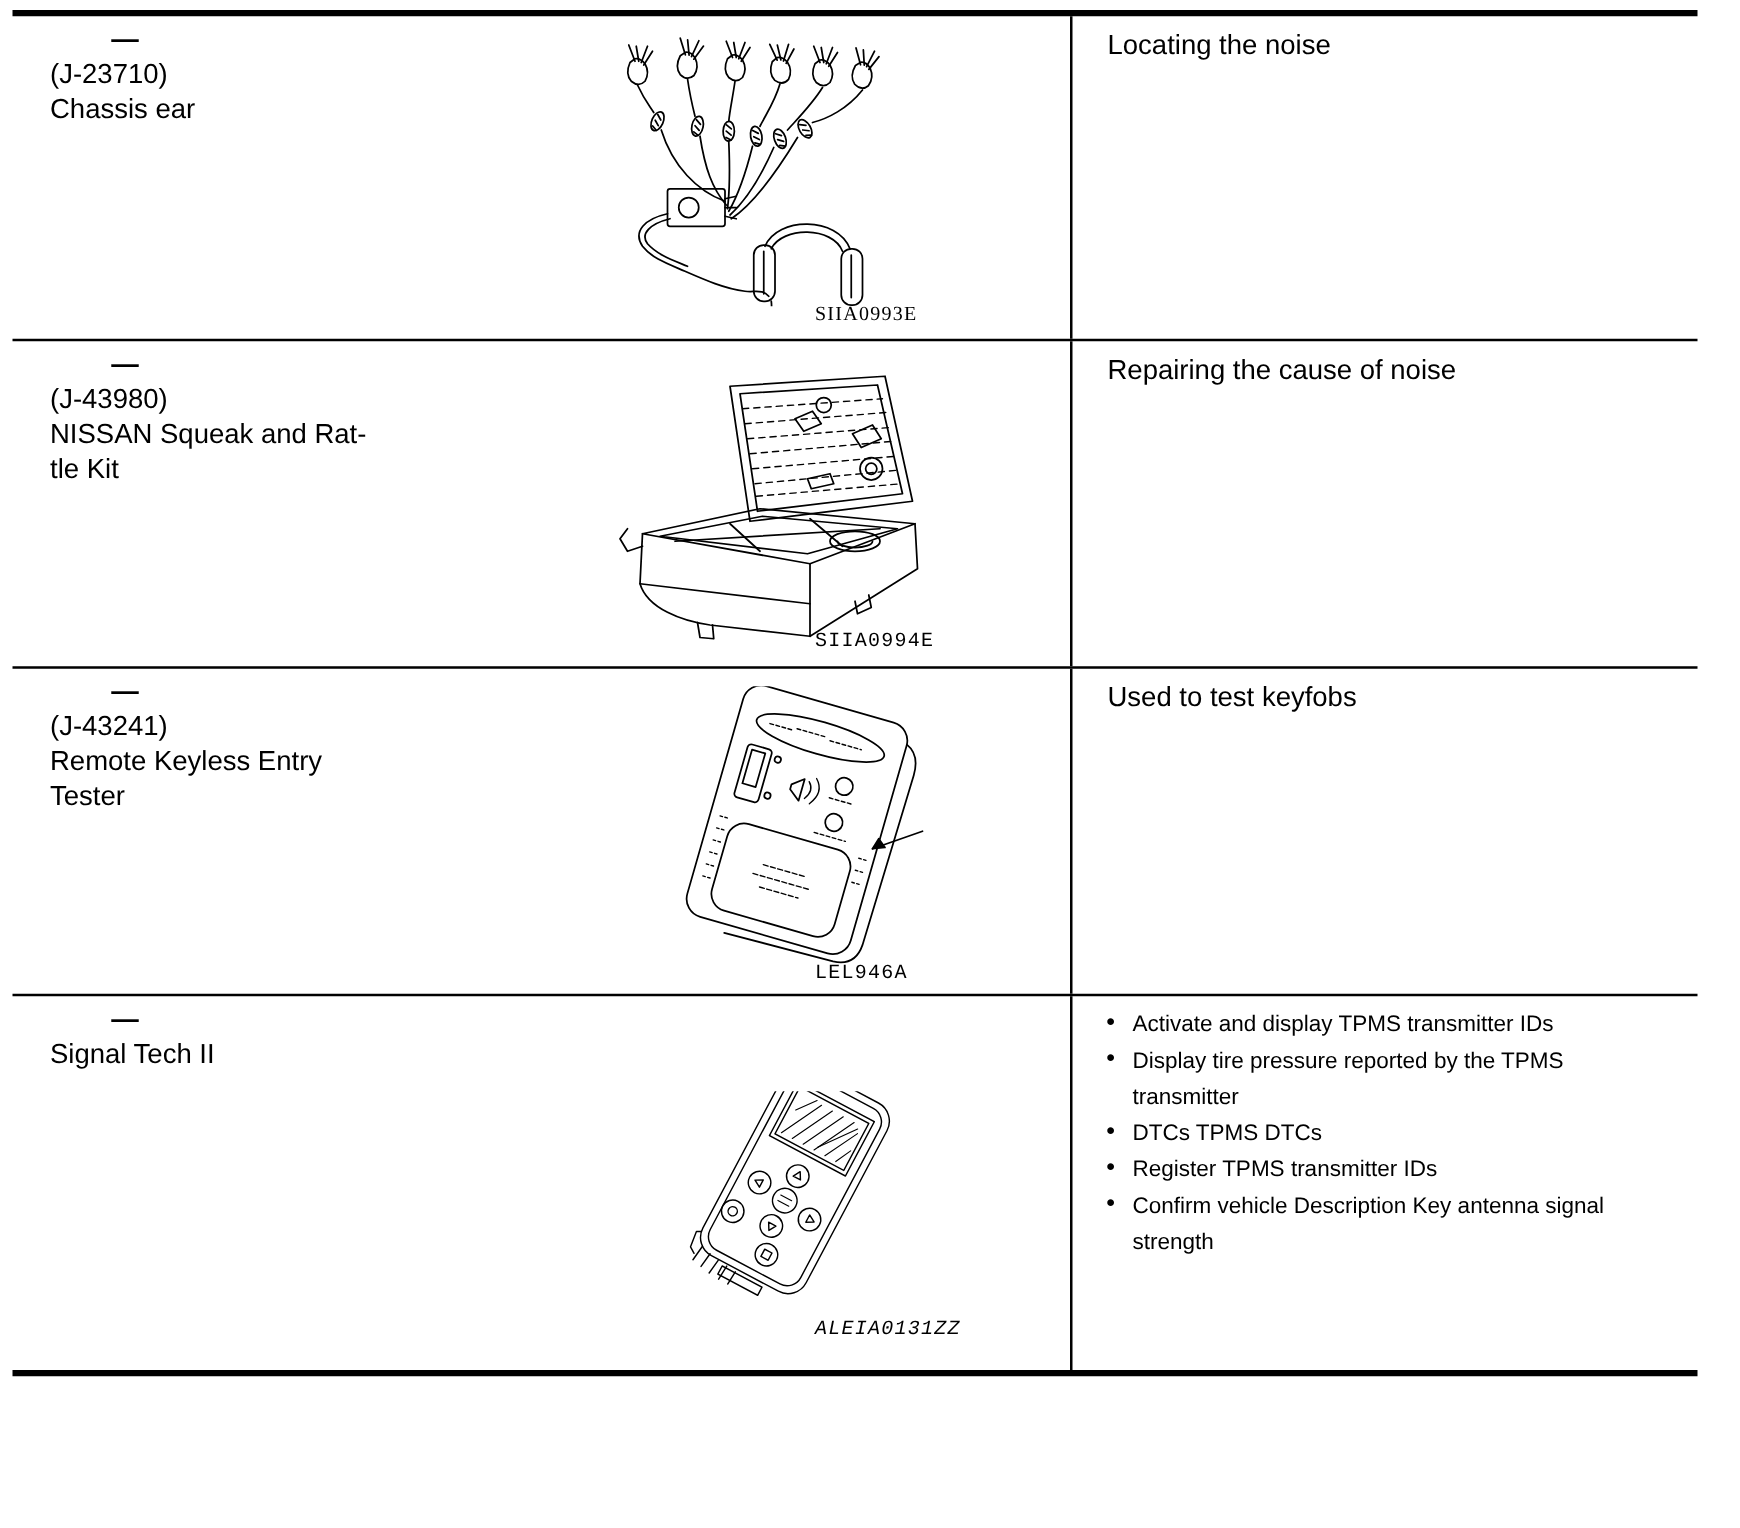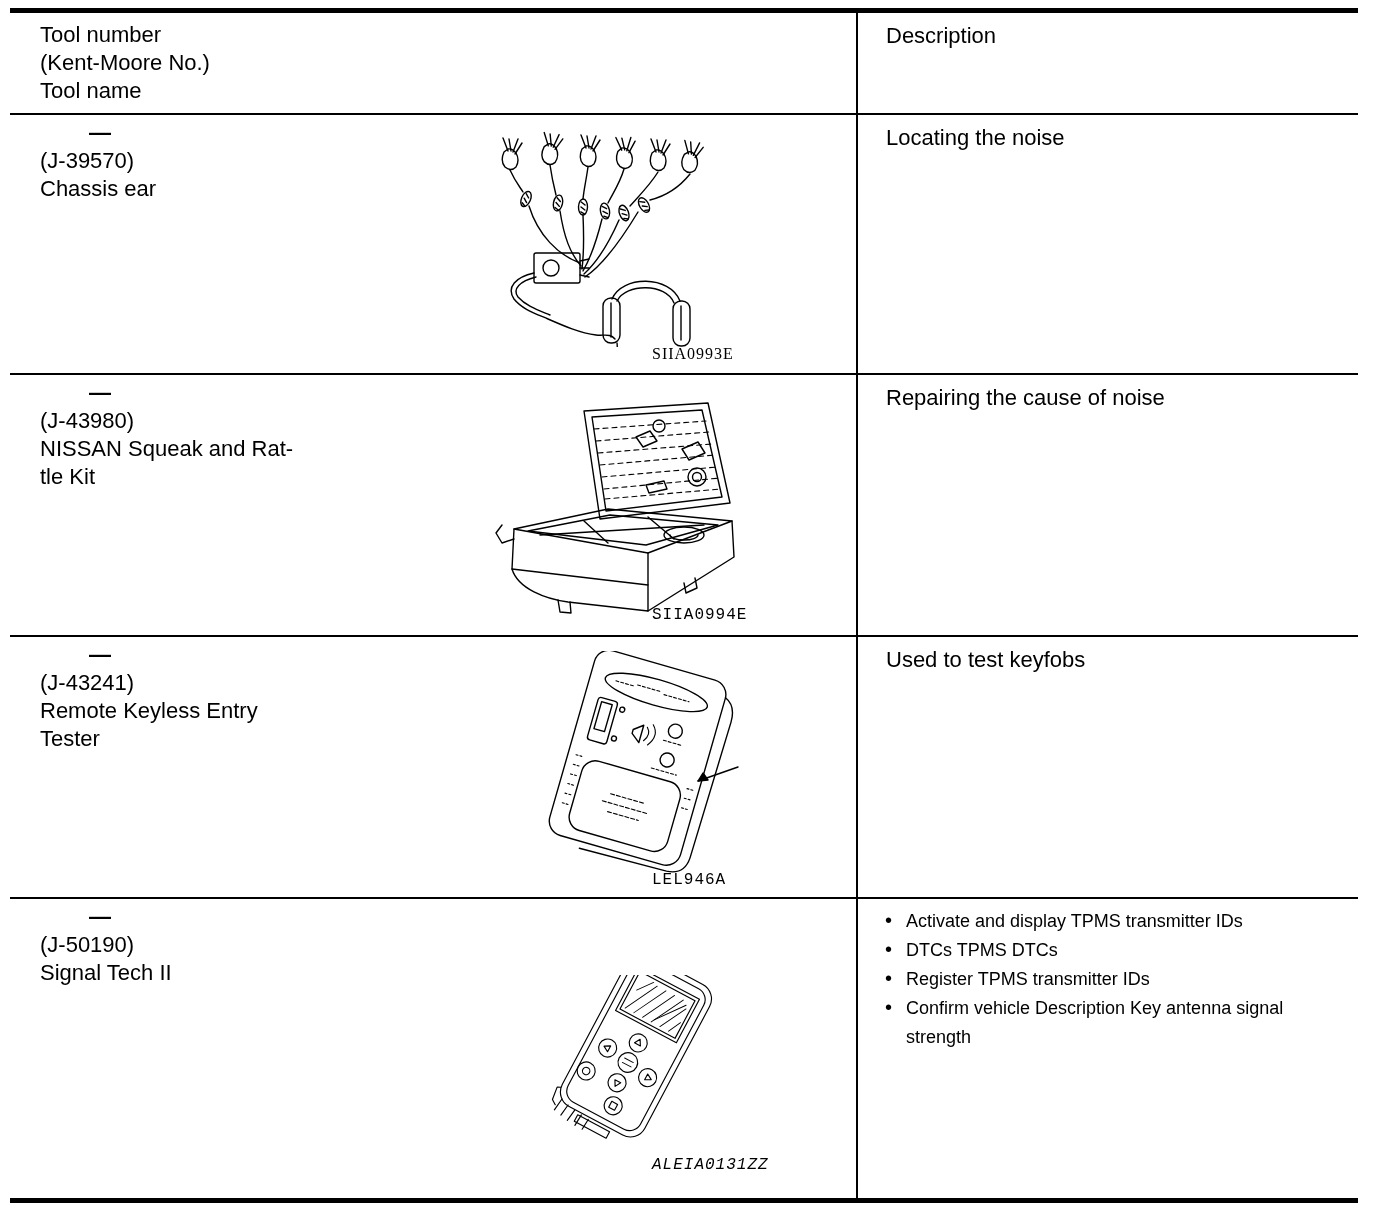--- a/index.html
+++ b/index.html
@@ -50,36 +50,26 @@
   .fig-code {
     position:absolute; font-family:"Liberation Mono", monospace;
     font-size:16px; letter-spacing:1px; color:#000;
   }
 </style>
 </head>
 <body>
 
 <div class="tool-table">
 
-  <div class="t-row row-header">
-    <div class="cell-left">
-      <div class="head-text">Tool number
-(Kent-Moore No.)
-Tool name</div>
-    </div>
-    <div class="cell-right">
-      <div class="desc-text">Description</div>
-    </div>
-  </div>
 
   <div class="t-row row-tool-1">
     <div class="cell-left">
       <div class="tool-block">
         <div class="tool-dash">—</div>
-        <div>(J-39570)</div>
+        <div>(J-23710)</div>
         <div class="tool-name">Chassis ear</div>
       </div>
       <div class="fig" style="left:462px; top:10px;">
         <svg width="272" height="222" viewBox="0 0 272 222">
           <defs>
             <g id="clipA">
               <path d="M-7,-17 L-2,-4 M-1,-16 L1,-4 M8,-16 L3,-3 M12,-12 L5,-1"></path>
               <path d="M-6,-3 Q-10,6 -5,12 Q1,17 6,12 Q10,5 6,-2 Q2,-7 -2,-6 Z"></path>
             </g>
             <g id="bead">
@@ -209,21 +199,20 @@
     </div>
     <div class="cell-right">
       <div class="desc-text">Used to test keyfobs</div>
     </div>
   </div>
 
   <div class="t-row row-tool-4">
     <div class="cell-left">
       <div class="tool-block">
         <div class="tool-dash">—</div>
-        <div>(J-50190)</div>
         <div class="tool-name">Signal Tech II</div>
       </div>
       <div class="fig" style="left:470px; top:76px;">
         <svg width="280" height="186" viewBox="0 0 280 186">
           <g transform="rotate(28 140 93) scale(0.82) translate(30,-28)">
             <rect x="88" y="4" width="114" height="208" rx="20"></rect>
             <rect x="95" y="11" width="100" height="194" rx="15"></rect>
             <rect x="103" y="22" width="84" height="60"></rect>
             <rect x="107" y="26" width="76" height="52"></rect>
             <path d="M112,74 L134,32 M124,74 L146,32 M136,74 L158,32 M148,74 L170,32 M160,74 L178,40 M172,74 L180,58" stroke-width="1.1"></path>
@@ -246,20 +235,21 @@
             <rect x="122" y="216" width="44" height="9"></rect>
             <path d="M88,196 l-4,2 l2,16 l6,4"></path>
           </g>
         </svg>
       </div>
       <span class="fig-code" style="left:642px; top:257px;font-style:italic;">ALEIA0131ZZ</span>
     </div>
     <div class="cell-right">
       <ul class="bullets">
         <li>Activate and display TPMS transmitter IDs</li>
+        <li>Display tire pressure reported by the TPMS transmitter</li>
         <li>DTCs TPMS DTCs</li>
         <li>Register TPMS transmitter IDs</li>
         <li>Confirm vehicle Description Key antenna signal strength</li>
       </ul>
     </div>
   </div>
 
 </div>
 
 </body></html>

